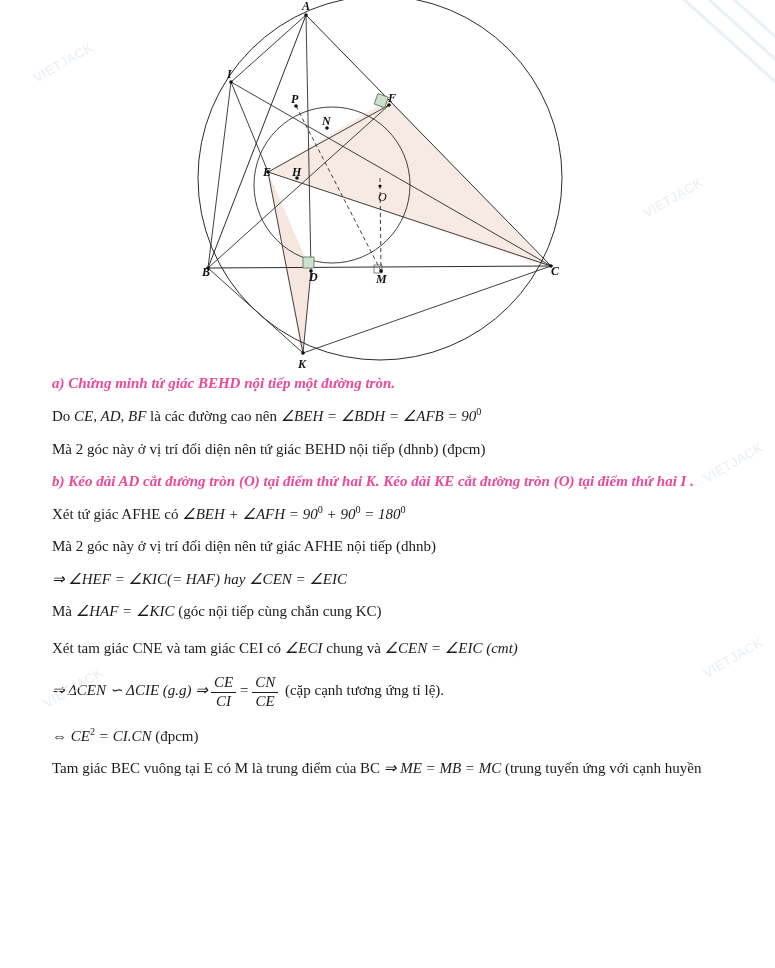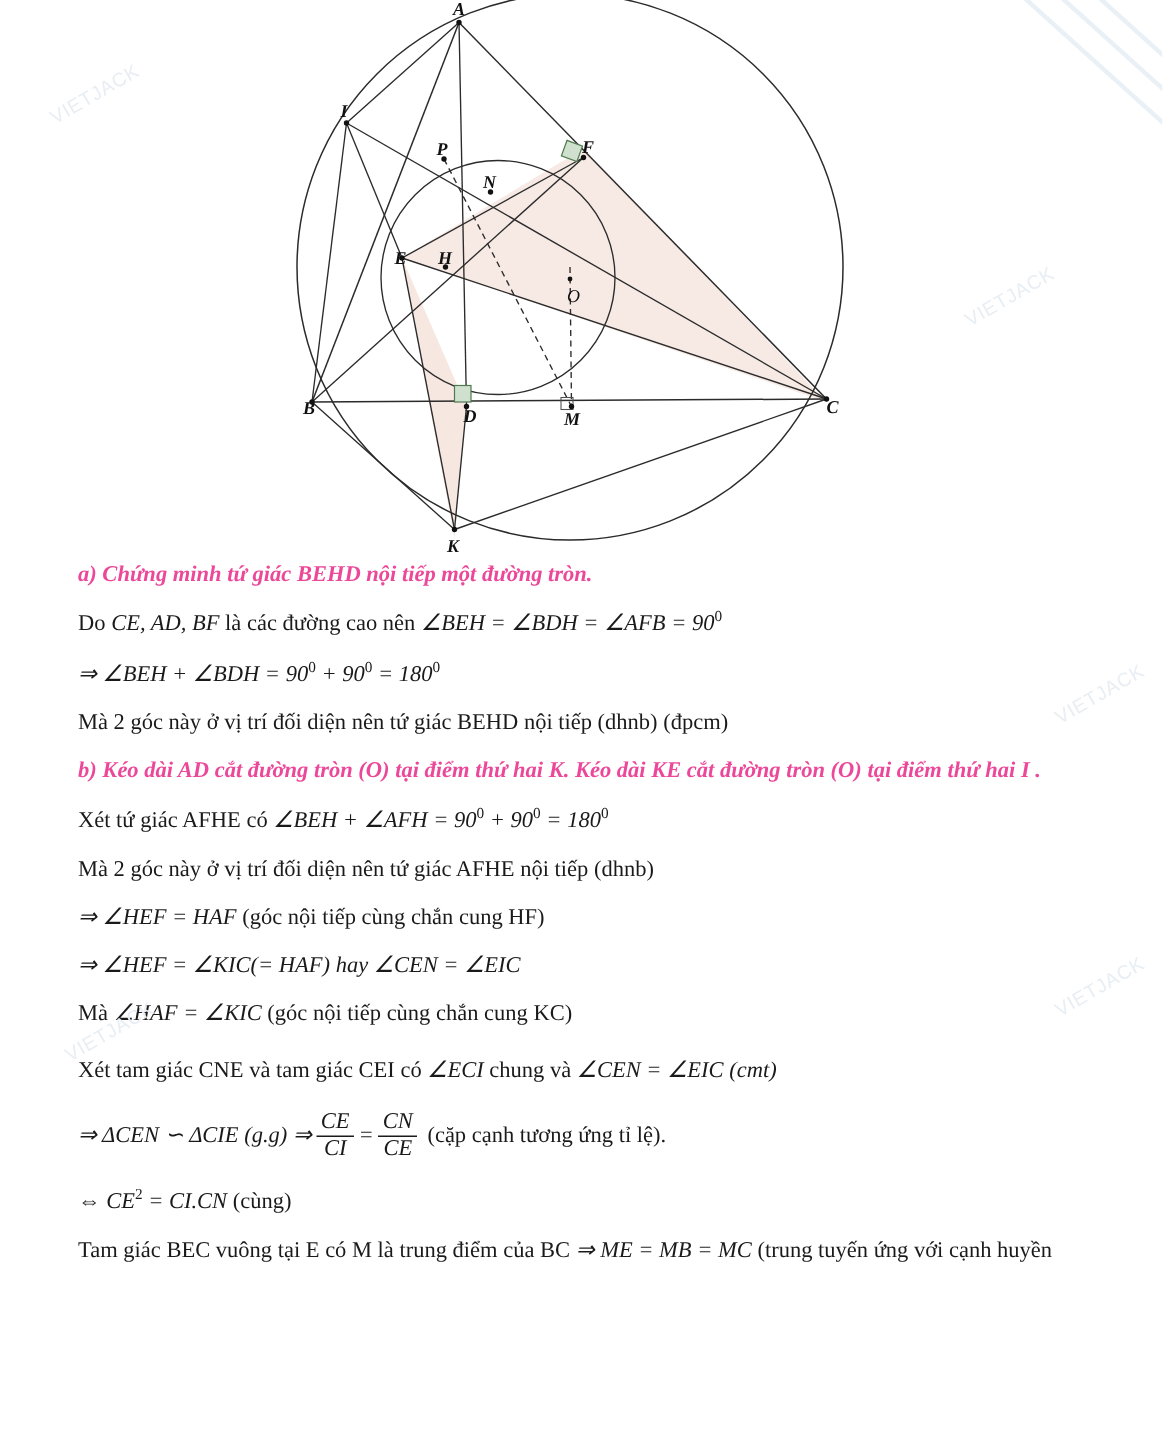--- a/index.html
+++ b/index.html
@@ -195,56 +195,50 @@
   </div>
 
   <div class="body-text">
 
     <p class="head">a) Chứng minh tứ giác BEHD nội tiếp một đường tròn.</p>
 
     <p class="para">
       <span>Do </span><span class="mathi">CE, AD, BF</span><span> là các đường cao nên </span><span class="mathi ln">∠BEH = ∠BDH = ∠AFB = 90</span><span class="sup">0</span>
     </p>
 
-    <p class="para">
-      <span class="mathi">⇒ ∠BEH + ∠BDH = 90</span><span class="sup">0</span><span class="mathi"> + 90</span><span class="sup">0</span><span class="mathi"> = 180</span><span class="sup">0</span>
-    </p>
 
     <p class="para">Mà 2 góc này ở vị trí đối diện nên tứ giác BEHD nội tiếp (dhnb) (đpcm)</p>
 
     <p class="head">b) Kéo dài AD cắt đường tròn (O) tại điểm thứ hai K. Kéo dài KE cắt đường tròn (O) tại điểm thứ hai I .</p>
 
     <p class="para">
       <span>Xét tứ giác AFHE có </span><span class="mathi">∠BEH + ∠AFH = 90</span><span class="sup">0</span><span class="mathi"> + 90</span><span class="sup">0</span><span class="mathi"> = 180</span><span class="sup">0</span>
     </p>
 
     <p class="para">Mà 2 góc này ở vị trí đối diện nên tứ giác AFHE nội tiếp (dhnb)</p>
 
-    <p class="para">
-      <span class="mathi">⇒ ∠HEF = HAF</span><span> (góc nội tiếp cùng chắn cung HF)</span>
-    </p>
 
     <p class="para">
       <span class="mathi">⇒ ∠HEF = ∠KIC(= HAF) hay ∠CEN = ∠EIC</span>
     </p>
 
     <p class="para">
       <span>Mà </span><span class="mathi">∠HAF = ∠KIC</span><span> (góc nội tiếp cùng chắn cung KC)</span>
     </p>
 
     <p class="para" style="margin-top:14px;">
       <span>Xét tam giác CNE và tam giác CEI có </span><span class="mathi">∠ECI</span><span> chung và </span><span class="mathi">∠CEN = ∠EIC (cmt)</span>
     </p>
 
     <p class="para" style="margin-top:14px;">
       <span class="mathi">⇒ ΔCEN ∽ ΔCIE (g.g) ⇒</span><span class="frac"><span class="num">CE</span><span class="den">CI</span></span><span class="mathi">=</span><span class="frac"><span class="num">CN</span><span class="den">CE</span></span><span> (cặp cạnh tương ứng tỉ lệ).</span>
     </p>
 
     <p class="para" style="margin-top:14px;">
-      <span class="mathi">⇔ CE</span><span class="sup">2</span><span class="mathi"> = CI.CN</span><span> (cùng)</span>
+      <span class="mathi">⇔ CE</span><span class="sup">2</span><span class="mathi"> = CI.CN</span><span> (đpcm)</span>
     </p>
 
 
 
     <p class="para">
       <span>Tam giác BEC vuông tại E có M là trung điểm của BC </span><span class="mathi">⇒ ME = MB = MC</span><span> (trung tuyến ứng với cạnh huyền</span>
     </p>
 
   </div>
 

